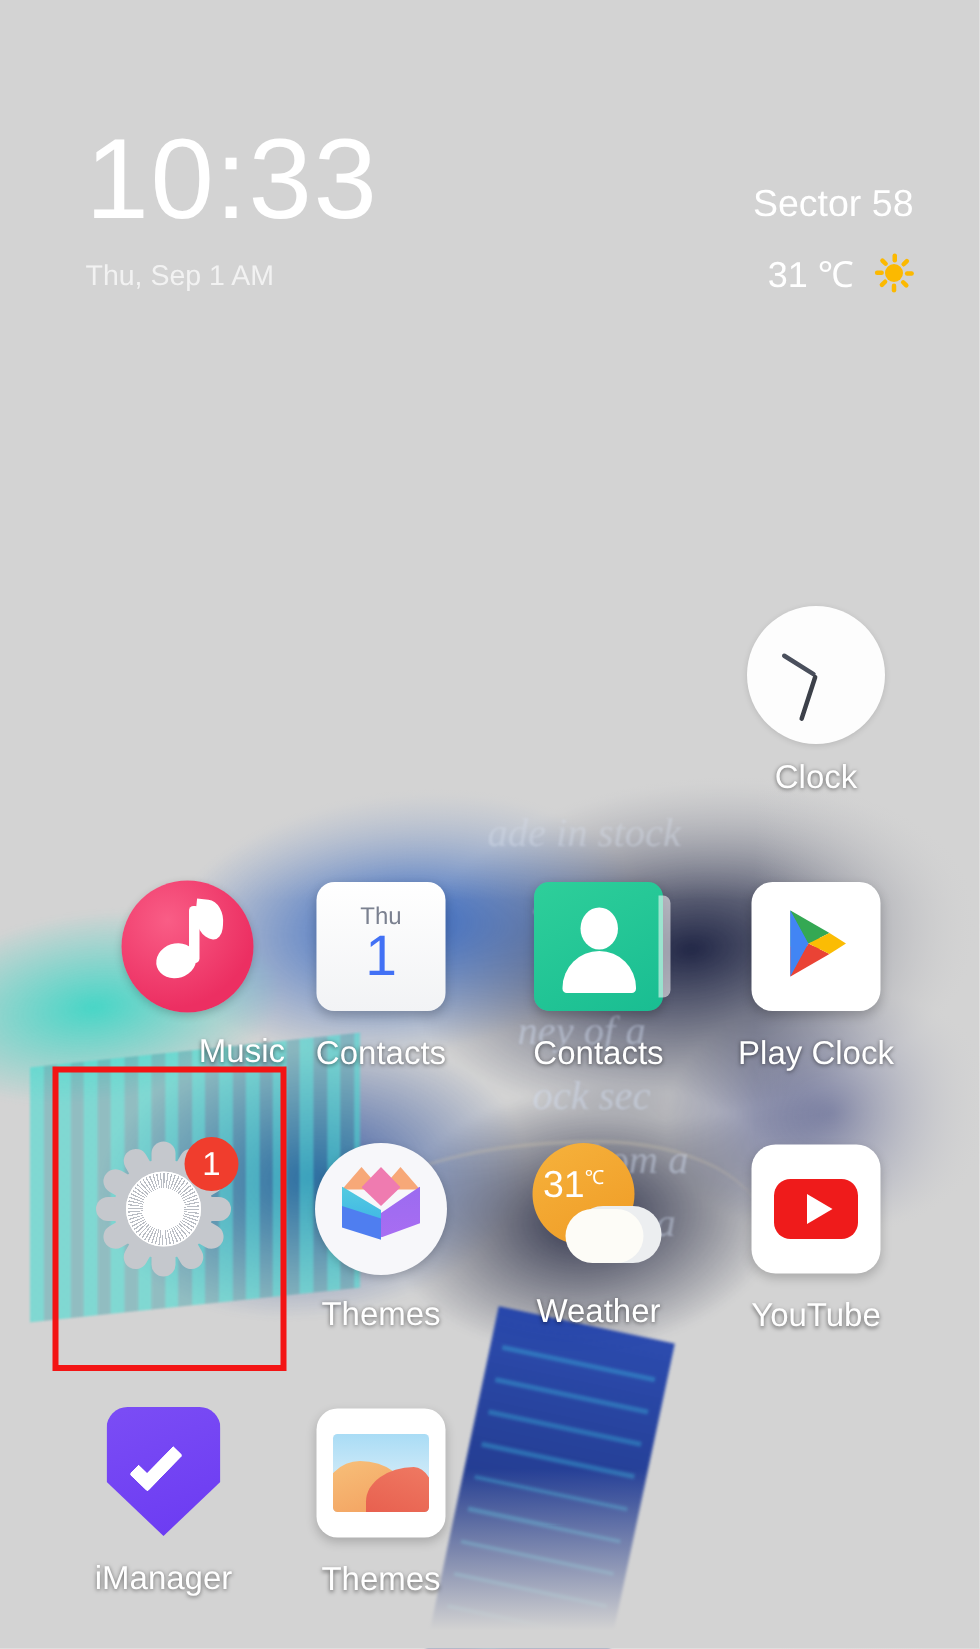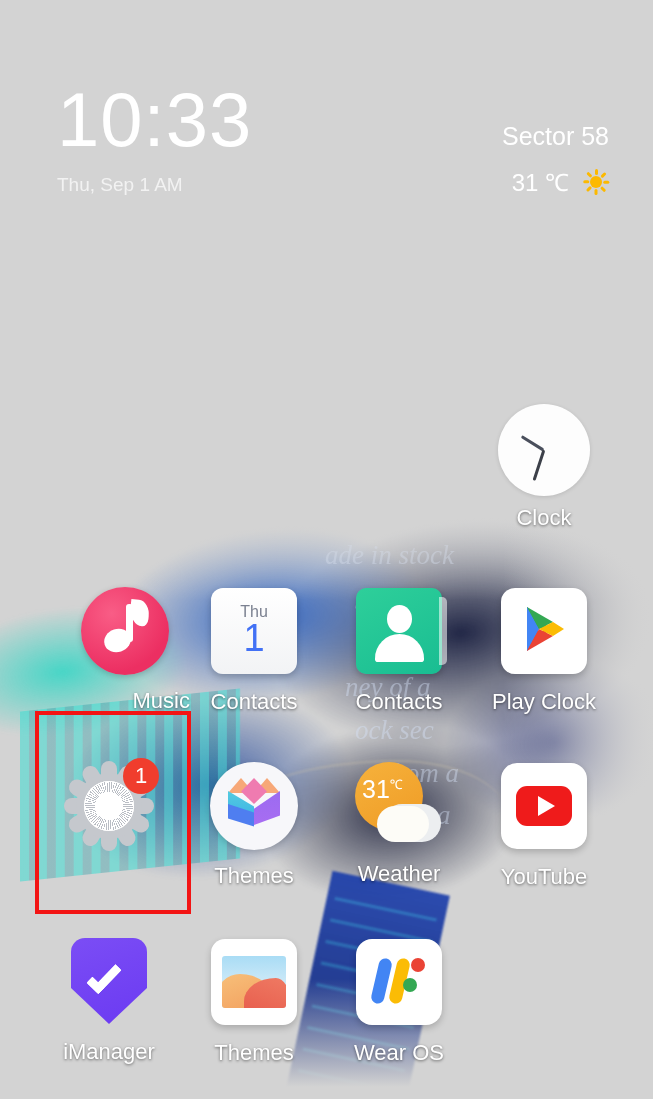--- a/index.html
+++ b/index.html
@@ -563,27 +563,16 @@
       <div class="ic-albums">
         <span class="photo">
           <i class="dune-b"></i>
           <i class="dune-f"></i>
         </span>
       </div>
     </div>
     <div class="app-label">Themes</div>
   </div>
 
-  <div class="app" style="left:334px; top:936px;">
-    <div class="icon-wrap">
-      <div class="ic-wear">
-        <span class="sb sb1"></span>
-        <span class="sb sb2"></span>
-        <span class="dot dot-r"></span>
-        <span class="dot dot-g"></span>
-      </div>
-    </div>
-    <div class="app-label">Wear OS</div>
-  </div>
 
   <div id="highlight"></div>
 
 </div>
 
 </body></html>

